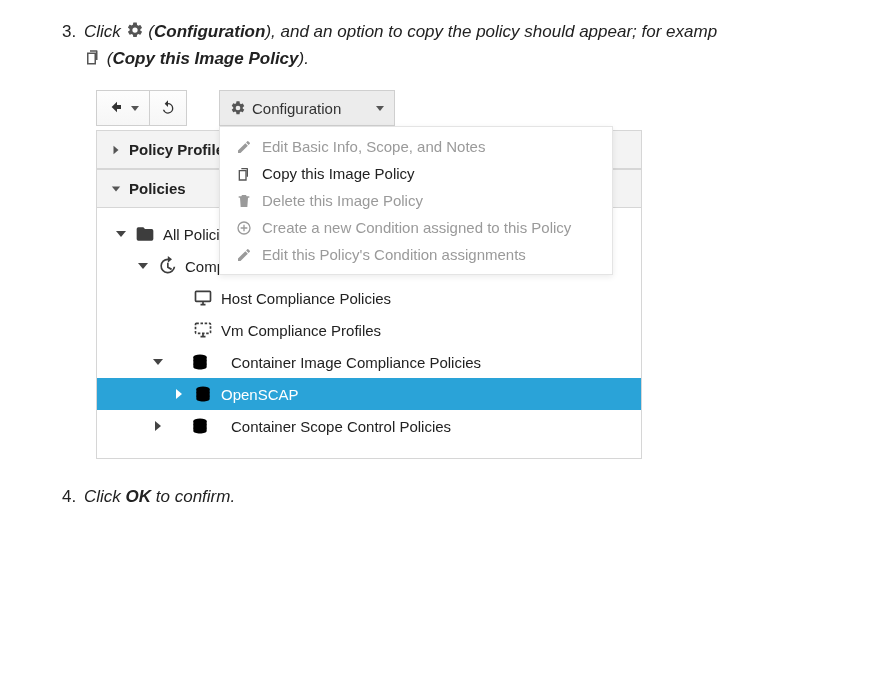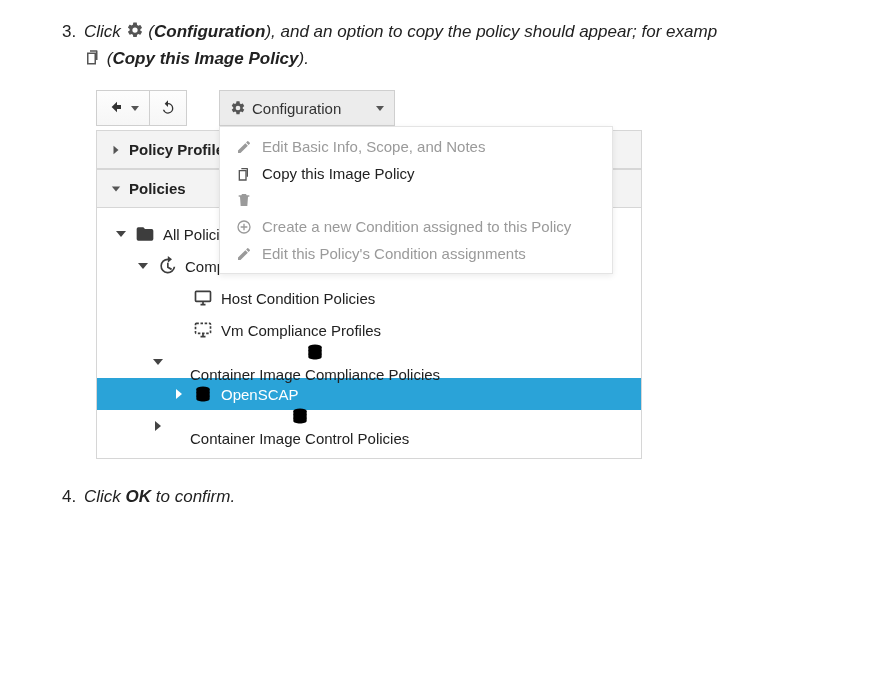--- a/index.html
+++ b/index.html
@@ -188,21 +188,21 @@
     border-top: 5px solid transparent;
     border-bottom: 5px solid transparent;
     border-left: 6px solid #fff;
   }
   .tree-row .tico { width: 20px; height: 20px; flex: 0 0 20px; }
 
   .depth-0 { padding-left: 18px; }
   .depth-1 { padding-left: 40px; }
   .depth-2 { padding-left: 76px; }
   .depth-3 { padding-left: 55px; }
-  .depth-3 .pad-in { padding-left: 18px; display: inline-flex; align-items: center; gap: 4px; flex-direction: column; }
+  .depth-3 .pad-in { padding-left: 18px; display: inline-flex; align-items: center; gap: 21px; }
 
   .tree-row.selected {
     background: var(--select-bg);
     color: var(--select-fg);
   }
 
 </style>
 </head>
 <body>
 
@@ -338,20 +338,21 @@
           <div class="menu-item">
             <span class="mico"><svg width="16" height="16">
                   <use href="#ico-copy"></use>
                 </svg></span>
             <span>Copy this Image Policy</span>
           </div>
           <div class="menu-item disabled">
             <span class="mico"><svg width="16" height="16">
                   <use href="#ico-trash"></use>
                 </svg></span>
+            <span>Delete this Image Policy</span>
           </div>
           <div class="menu-item disabled">
             <span class="mico"><svg width="16" height="16">
                   <use href="#ico-plus"></use>
                 </svg></span>
             <span>Create a new Condition assigned to this Policy</span>
           </div>
           <div class="menu-item disabled">
             <span class="mico"><svg width="16" height="16">
                   <use href="#ico-pencil"></use>
@@ -396,21 +397,21 @@
                 <use href="#ico-history"></use>
               </svg></span>
           <span>Complia</span>
         </div>
 
         <div class="tree-row depth-2">
           <span class="tw"></span>
           <span class="tico"><svg width="20" height="20">
                 <use href="#ico-monitor"></use>
               </svg></span>
-          <span>Host Condition Policies</span>
+          <span>Host Compliance Policies</span>
         </div>
 
         <div class="tree-row depth-2">
           <span class="tw"></span>
           <span class="tico"><svg width="20" height="20">
                 <use href="#ico-vm"></use>
               </svg></span>
           <span>Vm Compliance Profiles</span>
         </div>
 
@@ -440,21 +441,21 @@
 
 
         <div class="tree-row depth-3">
           <span class="tw">
               <span class="tw-right"></span>
             </span>
           <span class="pad-in">
             <span class="tico stack-teal"><svg width="20" height="20">
                   <use href="#ico-stack"></use>
                 </svg></span>
-            <span>Container Image Control Policies</span>
+            <span>Container Scope Control Policies</span>
           </span>
         </div>
 
       </div>
     </div>
   </div>
 
   <div class="step">
     <div class="step-num">4.</div>
     <div class="step-body">

